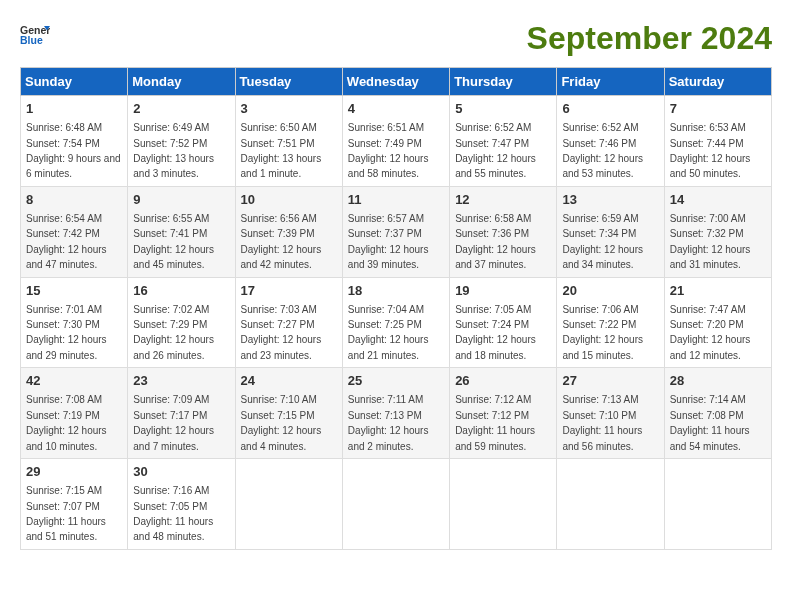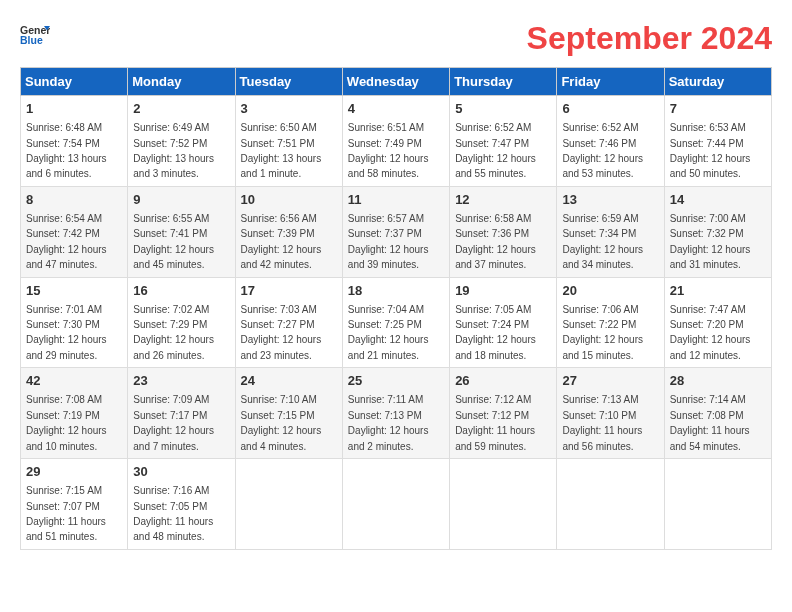--- a/index.html
+++ b/index.html
@@ -24,21 +24,21 @@
     .logo-icon {
       width: 30px;
       height: 30px;
     }
     .title-block {
       text-align: right;
     }
     .month-title {
       font-size: 32px;
       font-weight: bold;
-      color: #ef4444;
+      color: #4d7c0f;
       margin-left: 39px;
     }
     .location {
       font-size: 15px;
       color: #555;
     }
     table {
       width: 100%;
       border-collapse: collapse;
       font-size: 11px;
@@ -106,21 +106,21 @@
       <th>Monday</th>
       <th>Tuesday</th>
       <th>Wednesday</th>
       <th>Thursday</th>
       <th>Friday</th>
       <th>Saturday</th>
     </tr>
   </thead>
   <tbody id="calendar-body">
   <tr>
-        <td><span class="day-num">1</span><span class="day-info">Sunrise: 6:48 AM</span><br><span class="day-info">Sunset: 7:54 PM</span><br><span class="day-info">Daylight: 13 hours and 6 minutes.</span></td>
+        <td><span class="day-num">1</span><span class="day-info">Sunrise: 6:48 AM</span><br><span class="day-info">Sunset: 7:54 PM</span><br><span class="day-info">Daylight: 9 hours and 6 minutes.</span></td>
         <td><span class="day-num">2</span><span class="day-info">Sunrise: 6:49 AM</span><br><span class="day-info">Sunset: 7:52 PM</span><br><span class="day-info">Daylight: 13 hours and 3 minutes.</span></td>
         <td><span class="day-num">3</span><span class="day-info">Sunrise: 6:50 AM</span><br><span class="day-info">Sunset: 7:51 PM</span><br><span class="day-info">Daylight: 13 hours and 1 minute.</span></td>
         <td><span class="day-num">4</span><span class="day-info">Sunrise: 6:51 AM</span><br><span class="day-info">Sunset: 7:49 PM</span><br><span class="day-info">Daylight: 12 hours and 58 minutes.</span></td>
         <td><span class="day-num">5</span><span class="day-info">Sunrise: 6:52 AM</span><br><span class="day-info">Sunset: 7:47 PM</span><br><span class="day-info">Daylight: 12 hours and 55 minutes.</span></td>
         <td><span class="day-num">6</span><span class="day-info">Sunrise: 6:52 AM</span><br><span class="day-info">Sunset: 7:46 PM</span><br><span class="day-info">Daylight: 12 hours and 53 minutes.</span></td>
         <td><span class="day-num">7</span><span class="day-info">Sunrise: 6:53 AM</span><br><span class="day-info">Sunset: 7:44 PM</span><br><span class="day-info">Daylight: 12 hours and 50 minutes.</span></td>
       </tr>
       <tr>
         <td><span class="day-num">8</span><span class="day-info">Sunrise: 6:54 AM</span><br><span class="day-info">Sunset: 7:42 PM</span><br><span class="day-info">Daylight: 12 hours and 47 minutes.</span></td>
         <td><span class="day-num">9</span><span class="day-info">Sunrise: 6:55 AM</span><br><span class="day-info">Sunset: 7:41 PM</span><br><span class="day-info">Daylight: 12 hours and 45 minutes.</span></td>

